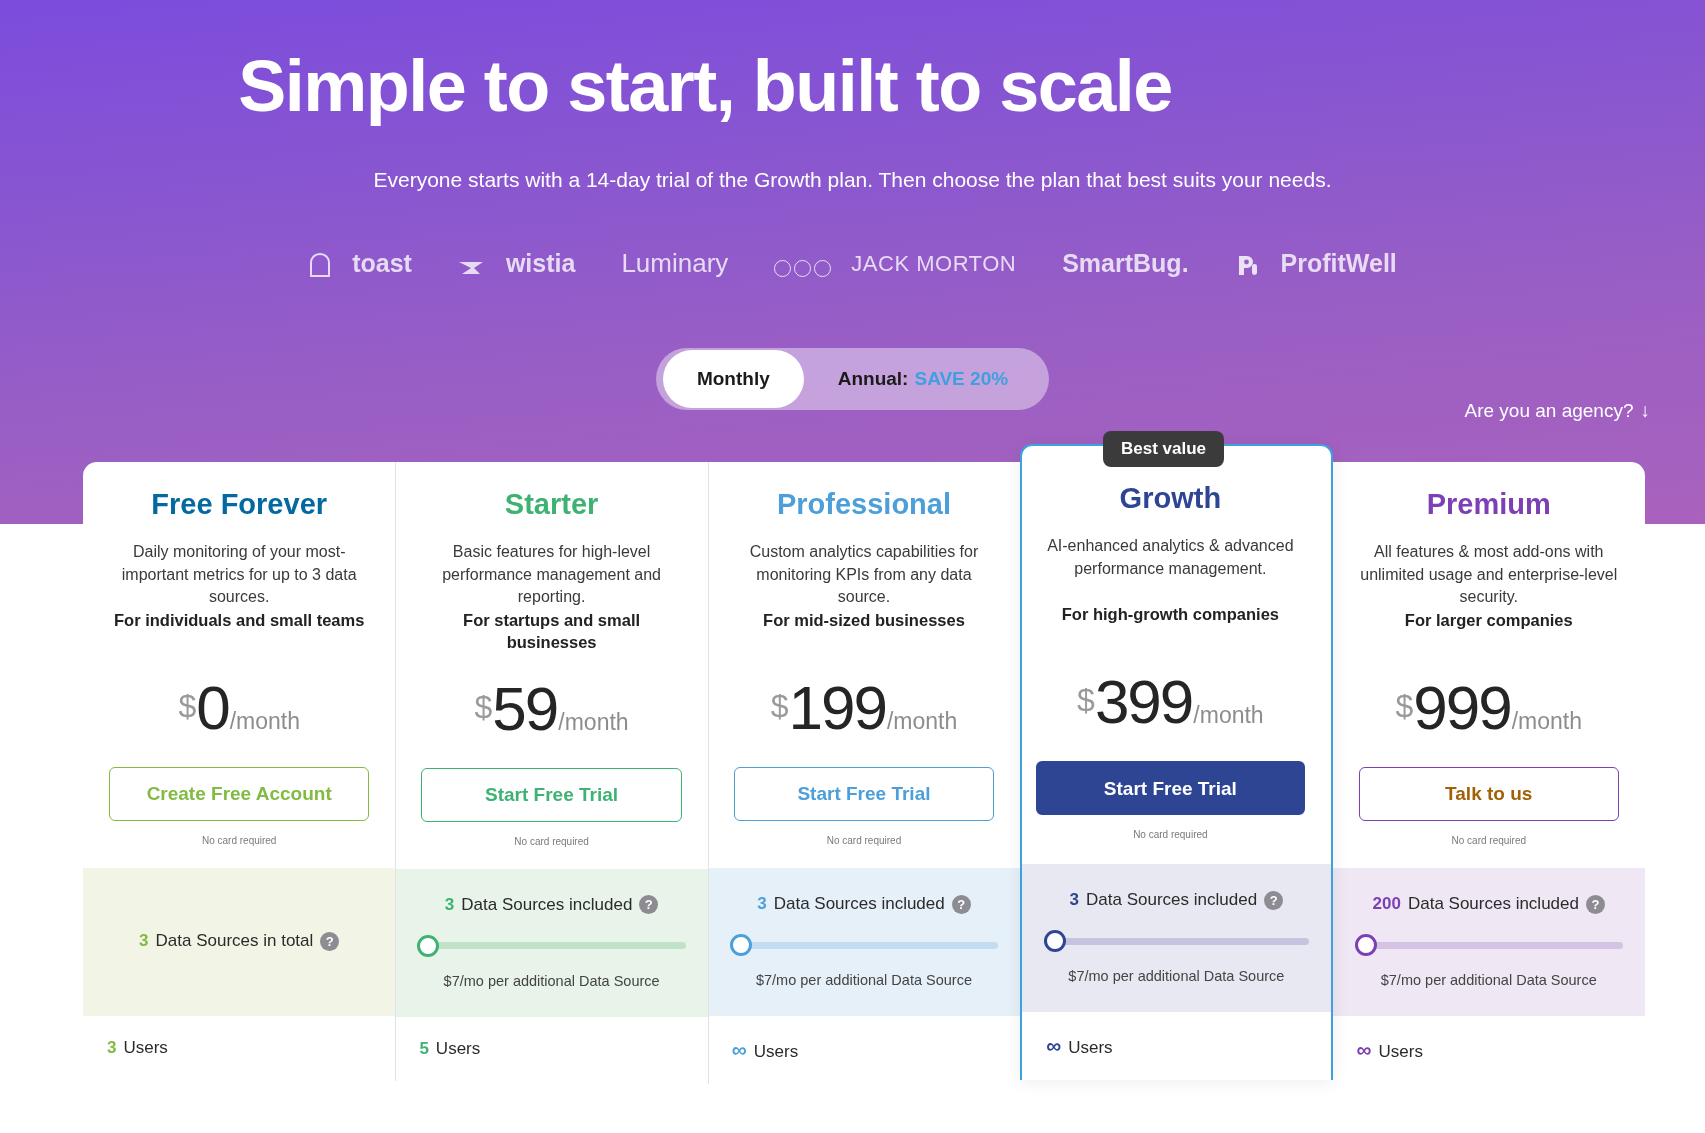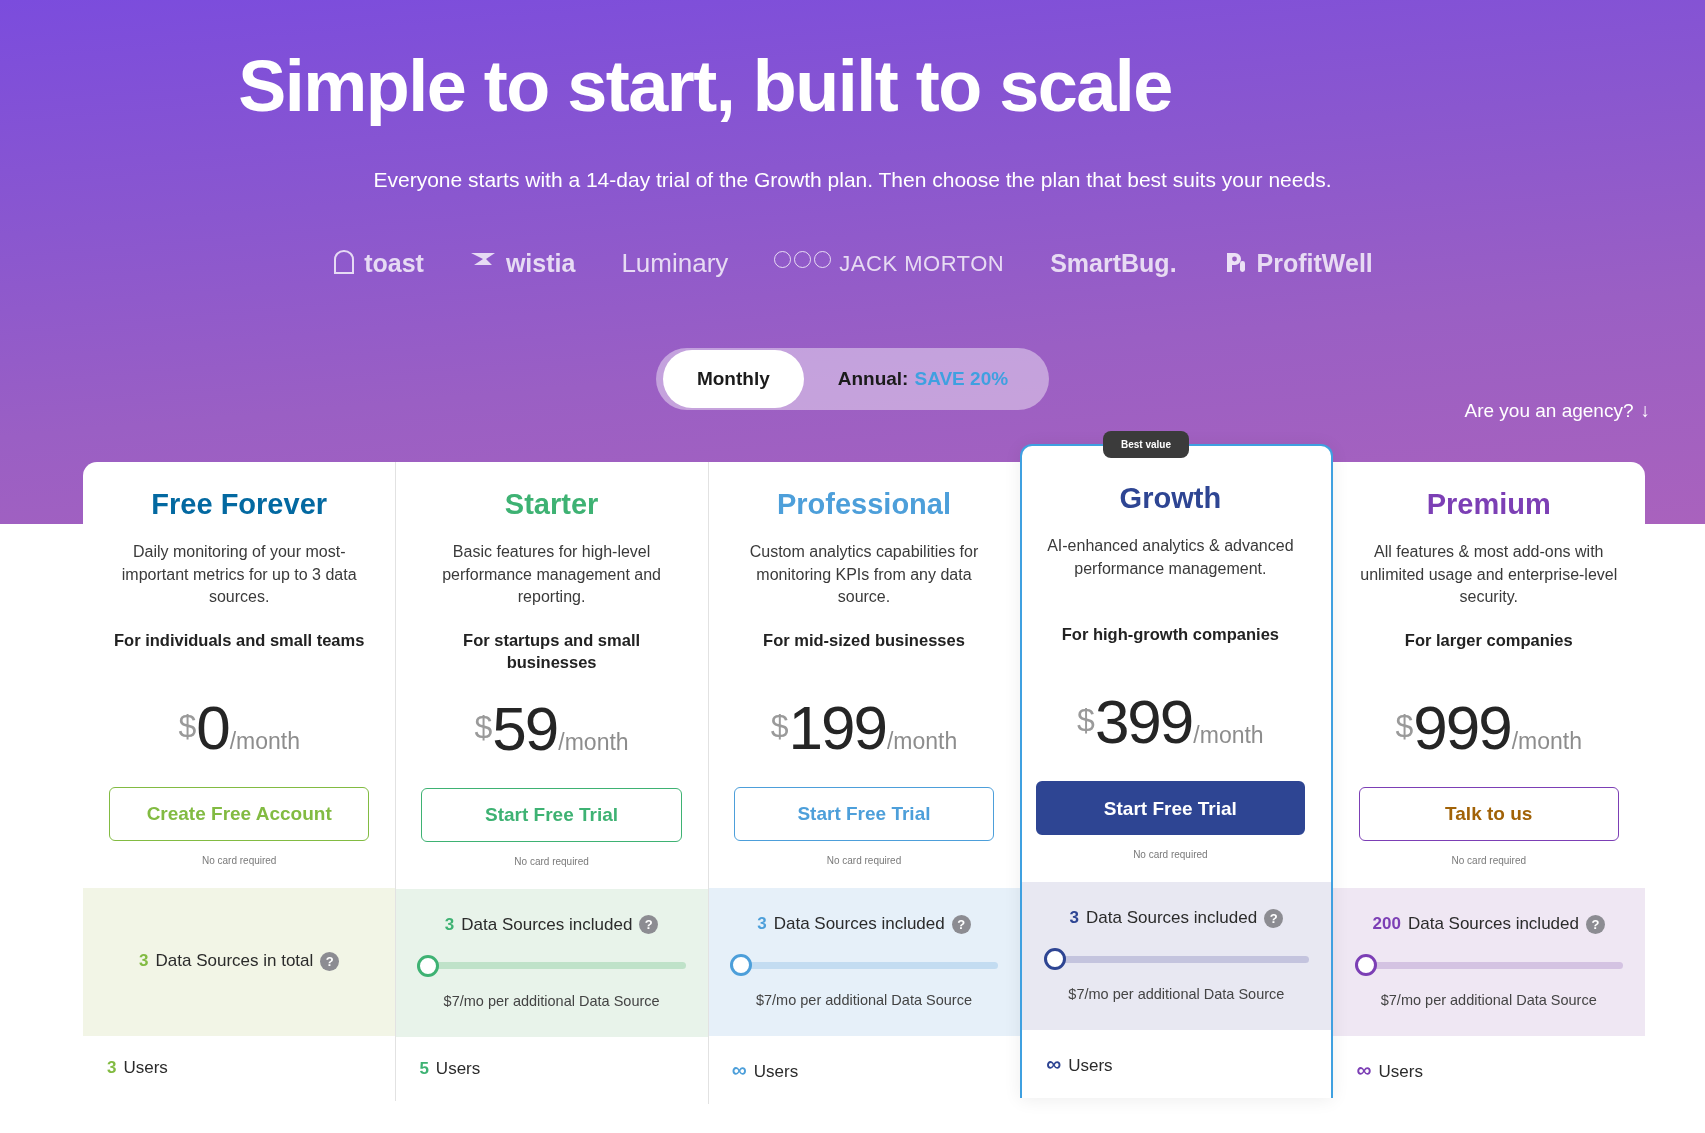--- a/index.html
+++ b/index.html
@@ -36,21 +36,21 @@
     font-size: 21px;
     font-weight: normal;
   }
   
   .logos {
     position: absolute; left: 0; top: 248px; width: 1705px;
     display: flex; align-items: center; justify-content: center;
     gap: 46px;
   }
   .logo {
-    display: flex; align-items: flex-start; gap: 8px;
+    display: flex; align-items: flex-end; gap: 20px;
     color: rgba(255,255,255,0.78);
     font-size: 25px;
     white-space: nowrap;
   }
   .logo.b { font-weight: bold; }
   .logo.thin { font-weight: normal; font-size: 26px; }
   .logo svg { display: block; }
   .jm-eyes { display: flex; gap: 3px; align-items: center; }
   .jm-eyes span {
     width: 17px; height: 17px; border-radius: 50%;
@@ -87,21 +87,21 @@
     color: #ffffff; font-size: 19px;
     display: flex; align-items: center; gap: 7px;
     cursor: pointer;
   }
   
   .best-badge {
     position: absolute;
     left: 1103px; top: 431px;
     background: #3b3b3b;
     color: #ffffff;
-    font-size: 10px; font-weight: bold;
+    font-size: 17px; font-weight: bold;
     padding: 8px 18px;
     border-radius: 8px;
     z-index: 30;
     white-space: nowrap;
   }
   
   .table {
     position: absolute; left: 83px; top: 462px;
     width: 1562px;
     display: flex;
@@ -143,21 +143,20 @@
   }
   .plan-desc {
     font-size: 16px; color: #3a3a3a;
     text-align: center;
     line-height: 1.42;
     min-height: 68px;
   }
   .plan-audience {
     font-size: 16.5px; font-weight: bold; color: #222;
     text-align: center;
-    margin-top: 20px;
     line-height: 1.35;
     min-height: 44px;
   }
   .price-row {
     display: flex; align-items: baseline; justify-content: center;
     margin-top: 24px;
     margin-bottom: 28px;
   }
   .cur { font-size: 32px; color: #9a9a9a; font-weight: normal; position: relative; top: -12px;}
   .amt { font-size: 62px; color: #252525; font-weight: normal; letter-spacing: -2px; line-height: 1; }

